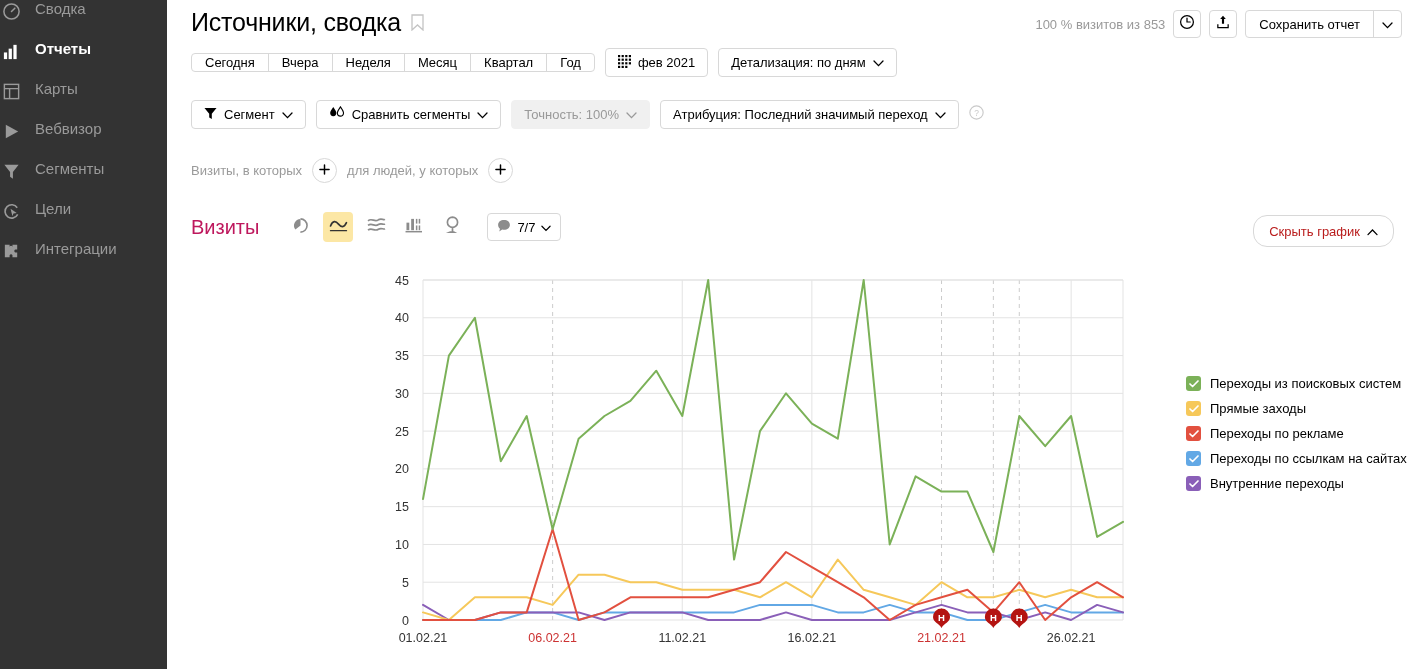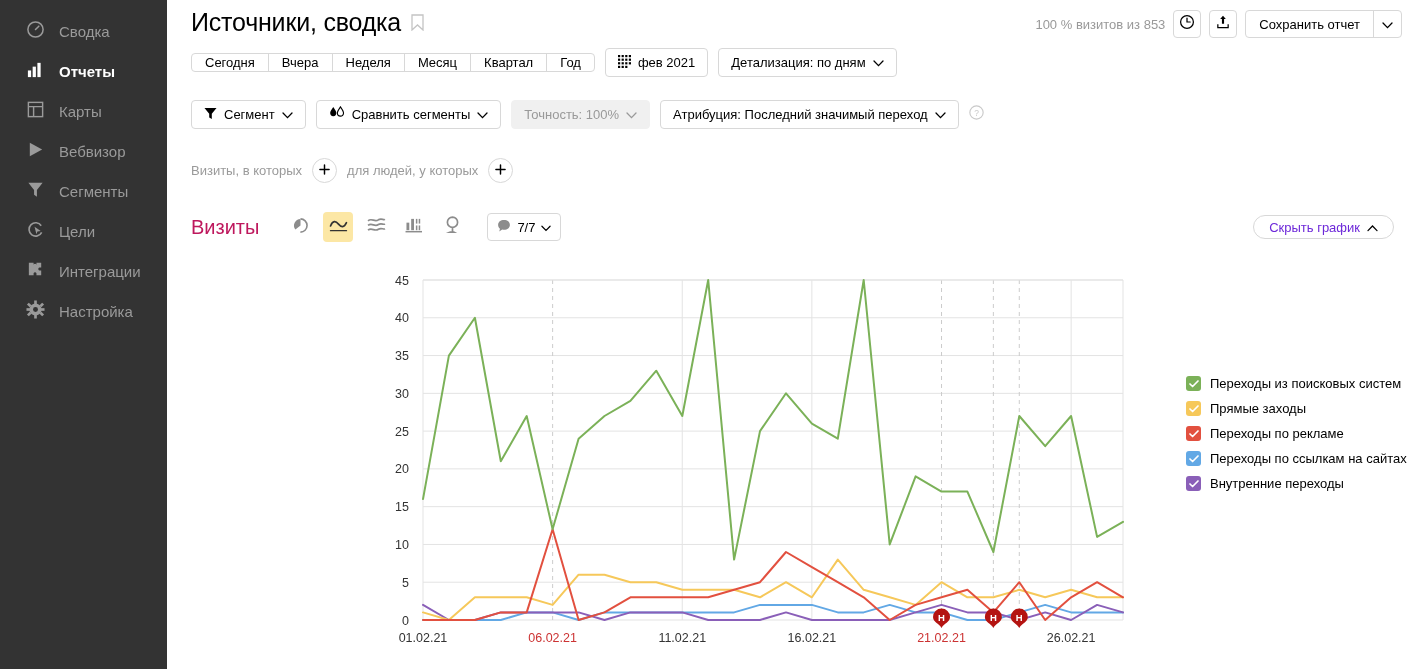--- a/index.html
+++ b/index.html
@@ -12,23 +12,23 @@
     -webkit-font-smoothing: antialiased;
   }
 
   
   #sidebar {
     position: absolute; left: 0; top: 0;
     width: 167px; height: 669px;
     background: #333333;
   }
   .nav-item {
-    display: flex; align-items: flex-end;
+    display: flex; align-items: flex-start;
     height: 40px;
-    padding-left: 24px;
+    padding-left: 0;
     color: #9a9a9a;
     font-size: 15px;
     cursor: pointer;
   }
   .nav-item.active { color: #ffffff; font-weight: bold; }
   .nav-icon {
     width: 22px; height: 22px;
     margin-right: 13px;
     display: flex; align-items: center; justify-content: center;
     flex: 0 0 22px;
@@ -147,23 +147,23 @@
   .viz-btn.active { background: #fce7a5; }
   #goal-selector {
     margin-left: 12px;
     height: 28px; border: 1px solid #d8d8d8; border-radius: 4px;
     background: #fff; display: flex; align-items: center; gap: 6px;
     padding: 0 9px; font-size: 13px; cursor: pointer;
   }
 
   #hide-chart-btn {
     position: absolute; right: 24px; top: 215px;
-    height: 24px; border: 1px solid #d8d8d8; border-radius: 14px;
+    height: 32px; border: 1px solid #d8d8d8; border-radius: 14px;
     background: #fff; display: flex; align-items: center; gap: 7px;
-    padding: 0 15px; font-size: 13px; color: #6d28d9; cursor: pointer;
+    padding: 0 15px; font-size: 13px; color: #b91c1c; cursor: pointer;
   }
 
   
   #chart-wrap {
     position: absolute; left: 0px; top: 260px;
     width: 1000px; height: 395px;
   }
   #chart-svg { display: block; }
 
   
@@ -239,39 +239,20 @@
     </span>
     <span>Цели</span>
   </div>
   <div class="nav-item">
     <span class="nav-icon">
       <svg width="19" height="19" viewBox="0 0 20 20">
           <path d="M3 3 H8 V5 A1.6 1.6 0 0 1 11 5 V3 H16 V8 H14 A1.6 1.6 0 0 0 14 11 H16 V16 H11 V14 A1.6 1.6 0 0 0 8 14 V16 H3 Z" fill="#9a9a9a"></path>
         </svg>
     </span>
     <span>Интеграции</span>
-  </div>
-  <div class="nav-item">
-    <span class="nav-icon">
-      <svg width="19" height="19" viewBox="0 0 20 20">
-          <g fill="#9a9a9a">
-            <circle cx="10" cy="10" r="6.4"></circle>
-            <rect x="8.6" y="0.5" width="2.8" height="4"></rect>
-            <rect x="8.6" y="15.5" width="2.8" height="4"></rect>
-            <rect x="0.5" y="8.6" width="4" height="2.8"></rect>
-            <rect x="15.5" y="8.6" width="4" height="2.8"></rect>
-            <rect x="2" y="3.2" width="2.8" height="4" transform="rotate(-45 3.4 5.2)"></rect>
-            <rect x="15.2" y="12.8" width="2.8" height="4" transform="rotate(-45 16.6 14.8)"></rect>
-            <rect x="15.2" y="3.2" width="2.8" height="4" transform="rotate(45 16.6 5.2)"></rect>
-            <rect x="2" y="12.8" width="2.8" height="4" transform="rotate(45 3.4 14.8)"></rect>
-          </g>
-          <circle cx="10" cy="10" r="2.6" fill="#333"></circle>
-        </svg>
-    </span>
-    <span>Настройка</span>
   </div>
 </div>
 
 <div id="main">
 
   <div id="title-row">
     <span id="page-title">Источники, сводка</span>
     <span id="bookmark-icon">
       <svg width="13" height="17" viewBox="0 0 13 17">
           <path d="M1 1 H12 V16 L6.5 11 L1 16 Z" fill="none" stroke="#c4c4c4" stroke-width="1.3"></path>

